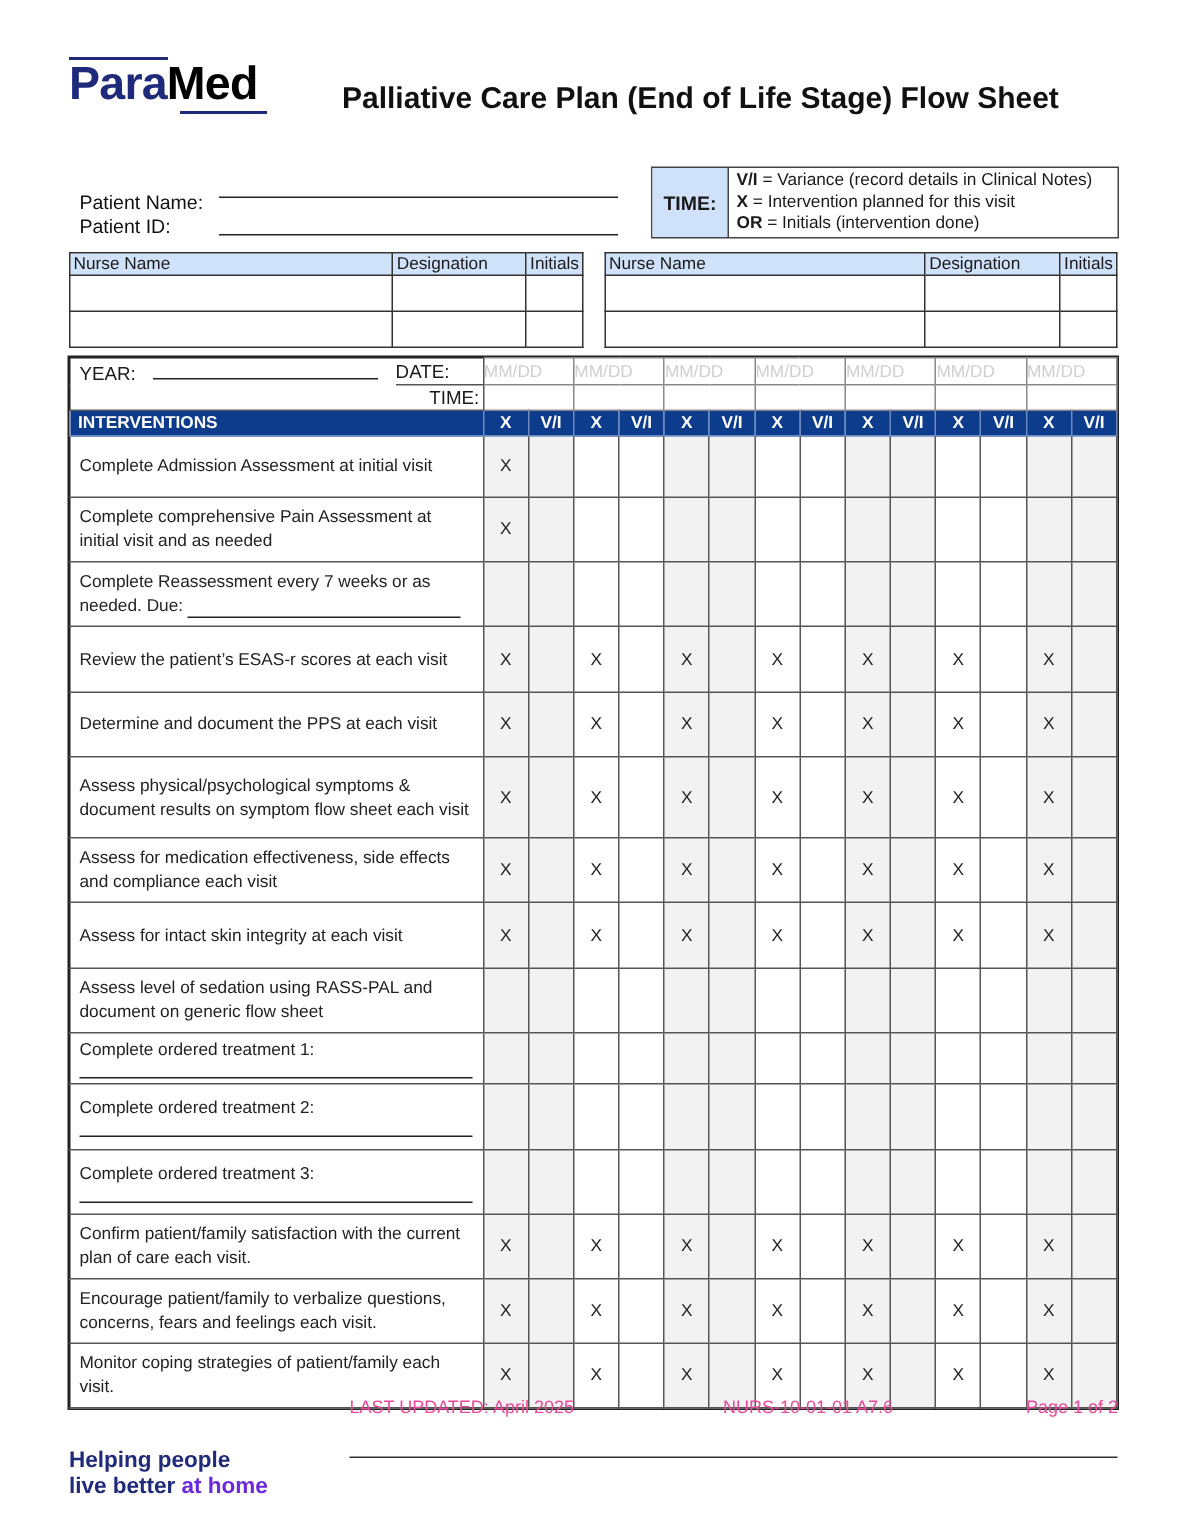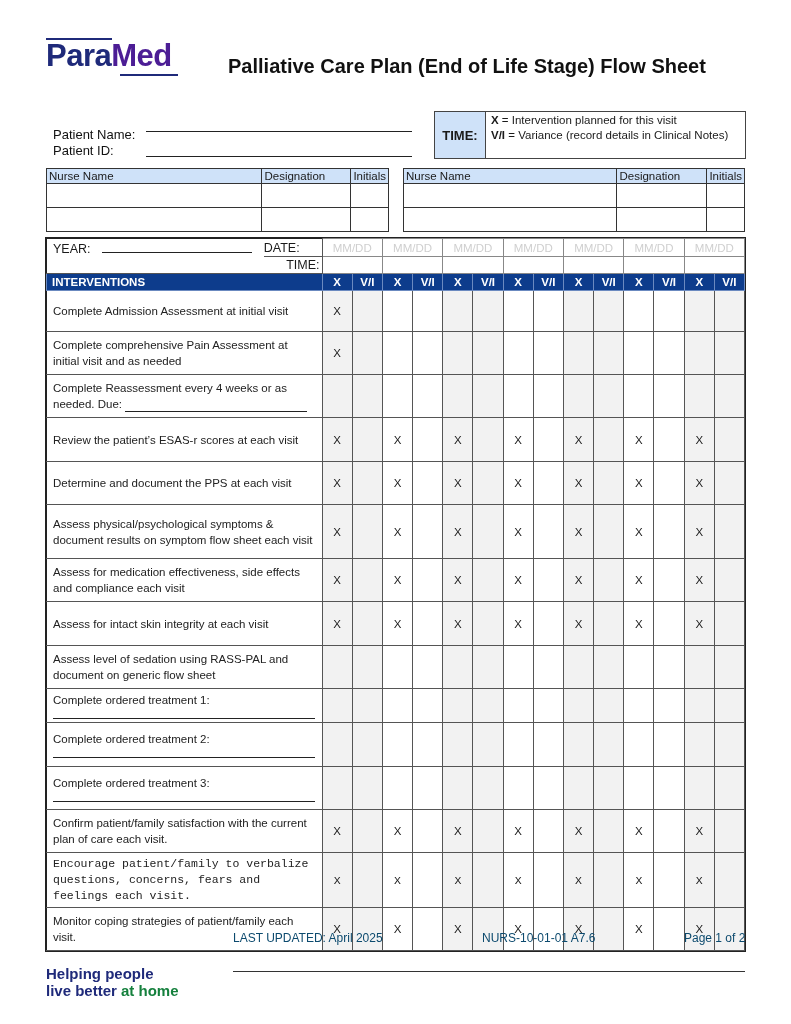--- a/index.html
+++ b/index.html
@@ -5,21 +5,21 @@
   html, body { margin: 0; padding: 0; background: #ffffff; }
   body { width: 791px; height: 1024px; position: relative; font-family: "Liberation Sans", sans-serif; color: #1a1a1a; overflow: hidden; }
   .abs { position: absolute; }
 
   
   .logo { left: 46px; top: 36px; width: 134px; height: 44px; }
   .logo .bar-top { position: absolute; left: 0; top: 2px; width: 66px; height: 2px; background: #1f2a7a; }
   .logo .bar-bot { position: absolute; left: 74px; top: 38px; width: 58px; height: 2px; background: #1f2a7a; }
   .logo .word { position: absolute; left: 0; top: 4px; font-size: 31px; font-weight: bold; letter-spacing: -0.5px; line-height: 32px; }
   .logo .para { color: #1f2a7a; }
-  .logo .med { color: #4c1d95; }
+  .logo .med { color: #000000; }
 
   .title { left: 228px; top: 55px; font-size: 20px; font-weight: bold; color: #111; white-space: nowrap; }
 
   
   .pf-label { font-size: 13px; color: #111; }
   .pf-line { height: 0; border-bottom: 1px solid #222; }
 
   
   .code-box { left: 434px; top: 111px; width: 310px; height: 46px; border: 1px solid #444; display: flex; }
   .code-box .code-label { width: 50px; background: #cfe2f9; border-right: 1px solid #444; font-weight: bold; font-size: 13px; display: flex; align-items: center; justify-content: center; }
@@ -28,57 +28,58 @@
 
   
   table.nurse { position: absolute; border-collapse: collapse; font-size: 11.5px; }
   table.nurse th { background: #cfe2f9; font-weight: normal; text-align: left; padding: 0 2px; height: 14px; border: 1px solid #333; }
   table.nurse td { height: 21px; border: 1px solid #333; }
 
   
   table.grid { position: absolute; left: 46px; top: 238px; border-collapse: collapse; table-layout: fixed; width: 699px; }
   table.grid td { padding: 0; border: 1px solid #555; font-size: 11.5px; }
   .yr-cell { border-left: 1px solid #222 !important; border-top: 1px solid #222 !important; }
-  .date-cell { color: #cfcfcf; text-align: center; font-size: 12px; height: 17px; border-color: #888 !important; }
+  .date-cell { color: #cfcfcf; text-align: left; font-size: 12px; height: 17px; border-color: #888 !important; }
   .time-cell { height: 16px; border-color: #888 !important; }
   .hdr-row td { background: #0d3c8c; color: #fff; font-weight: bold; font-size: 12.5px; height: 16px; border-color: #6b8ac0 !important; text-align: center; }
   .hdr-row td.hdr-label { text-align: left; padding-left: 5px; margin-left: 15px; }
   .lbl { padding: 3px 6px !important; vertical-align: middle; line-height: 16px; font-size: 11.5px; color: #222; border-left: 1px solid #222 !important; }
   .cell { text-align: center; vertical-align: middle; font-size: 12px; color: #222; }
   .shade { background: #f2f2f2; }
   .fill-line { display: inline-block; width: 182px; border-bottom: 1px solid #222; height: 12px; vertical-align: bottom; }
   .full-line { display: block; width: 262px; border-bottom: 1px solid #222; margin-top: 10px; }
 
   
   .tag { left: 46px; top: 965px; font-size: 15px; font-weight: bold; color: #1f2a7a; line-height: 17px; }
-  .tag .accent { color: #15803d; }
+  .tag .accent { color: #6d28d9; }
   .foot-line { left: 233px; top: 971px; width: 512px; border-top: 1px solid #333; }
-  .foot-text { top: 931px; font-size: 12px; color: #0c4a6e; }
+  .foot-text { top: 931px; font-size: 12px; color: #ec4899; }
 </style>
 </head>
 <body>
 
 <div class="abs logo">
   <div class="bar-top"></div>
   <div class="word"><span class="para">Para</span><span class="med">Med</span></div>
   <div class="bar-bot"></div>
 </div>
 
 <div class="abs title">Palliative Care Plan (End of Life Stage) Flow Sheet</div>
 
 <div class="abs pf-label" style="left:53px;top:127px;">Patient Name:</div>
 <div class="abs pf-line" style="left:146px;top:131px;width:266px;"></div>
 <div class="abs pf-label" style="left:53px;top:143px;">Patient ID:</div>
 <div class="abs pf-line" style="left:146px;top:156px;width:266px;"></div>
 
 <div class="abs code-box">
   <div class="code-label">TIME:</div>
   <div class="code-lines">
+    <div><b>V/I</b><span> = Variance (record details in Clinical Notes)</span></div>
     <div><b>X</b><span> = Intervention planned for this visit</span></div>
-    <div><b>V/I</b><span> = Variance (record details in Clinical Notes)</span></div>
+    <div><b>OR</b><span> = Initials (intervention done)</span></div>
   </div>
 </div>
 
 <table class="nurse" style="left:46px;top:168px;width:343px;">
   <tbody>
       <tr>
     <th style="width:211px;">Nurse Name</th>
     <th style="width:84px;">Designation</th>
     <th>Initials</th>
   </tr>
@@ -200,21 +201,21 @@
         <td class="cell"></td>
         <td class="cell"></td>
         <td class="cell shade"></td>
         <td class="cell shade"></td>
         <td class="cell"></td>
         <td class="cell"></td>
         <td class="cell shade"></td>
         <td class="cell shade"></td>
       </tr>
       <tr style="height: 43px;">
-        <td colspan="2" class="lbl"><span>Complete Reassessment every 4 weeks or as needed. Due:</span> <span class="fill-line"></span></td>
+        <td colspan="2" class="lbl"><span>Complete Reassessment every 7 weeks or as needed. Due:</span> <span class="fill-line"></span></td>
         <td class="cell shade"></td>
         <td class="cell shade"></td>
         <td class="cell"></td>
         <td class="cell"></td>
         <td class="cell shade"></td>
         <td class="cell shade"></td>
         <td class="cell"></td>
         <td class="cell"></td>
         <td class="cell shade"></td>
         <td class="cell shade"></td>
@@ -386,21 +387,21 @@
         <td class="cell shade"></td>
         <td class="cell"><span>X</span></td>
         <td class="cell"></td>
         <td class="cell shade"><span>X</span></td>
         <td class="cell shade"></td>
         <td class="cell"><span>X</span></td>
         <td class="cell"></td>
         <td class="cell shade"><span>X</span></td>
         <td class="cell shade"></td>
       </tr>
-      <tr style="height: 43px; font-family: Liberation Mono, monospace;">
+      <tr style="height: 43px;">
         <td colspan="2" class="lbl"><span>Encourage patient/family to verbalize questions, concerns, fears and feelings each visit.</span></td>
         <td class="cell shade"><span>X</span></td>
         <td class="cell shade"></td>
         <td class="cell"><span>X</span></td>
         <td class="cell"></td>
         <td class="cell shade"><span>X</span></td>
         <td class="cell shade"></td>
         <td class="cell"><span>X</span></td>
         <td class="cell"></td>
         <td class="cell shade"><span>X</span></td>

